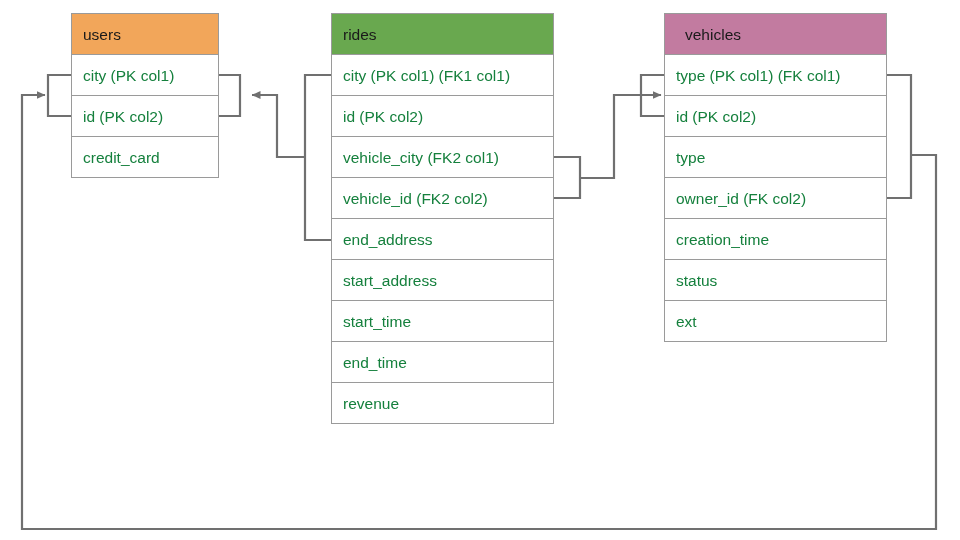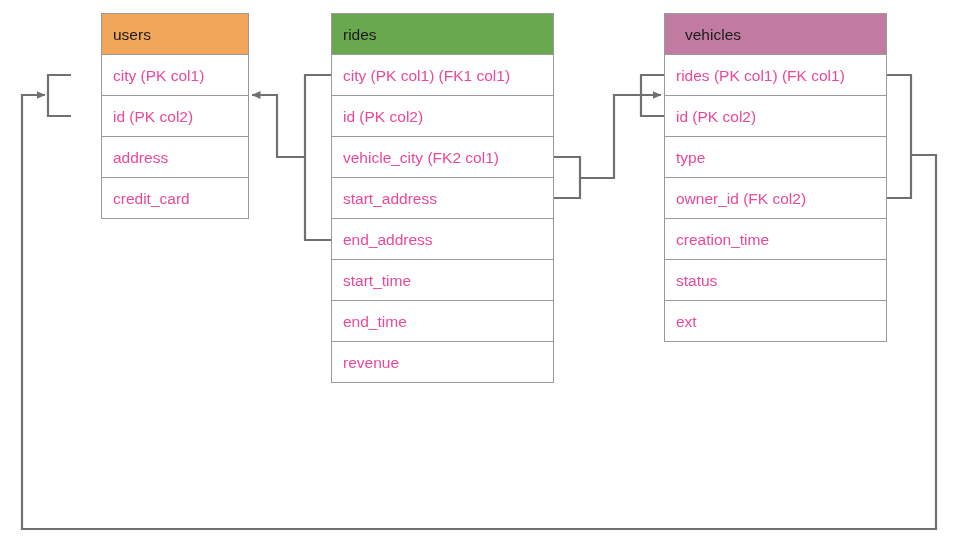--- a/index.html
+++ b/index.html
@@ -38,21 +38,21 @@
     border: 1px solid #9a9a9a;
     white-space: nowrap;
     overflow: hidden;
   }
   .entity-row {
     box-sizing: border-box;
     height: 41px;
     line-height: 41px;
     padding: 0 0 0 11px;
     font-size: 15.5px;
-    color: #ec4899;
+    color: #15803d;
     background: #ffffff;
     border: 1px solid #9a9a9a;
     border-top: none;
     white-space: nowrap;
     overflow: hidden;
   }
 </style>
 </head>
 <body>
 
@@ -81,49 +81,49 @@
 
       <path d="M 664 75 L 641 75 L 641 116 L 664 116"></path>
 
       <path d="M 887 75 L 911 75 L 911 198 L 887 198"></path>
 
       <path marker-end="url(#arrowhead)" d="M 911 155 L 936 155 L 936 529 L 22 529 L 22 95 L 45 95"></path>
 
     </g>
   </svg>
 
-  <div class="entity" style="left:71px; top:13px; width:148px;margin-left:30px;">
+  <div class="entity" style="left:71px; top:13px; width:148px;">
     <div class="entity-header" style="background:#F2A65A;">
       <span>users</span>
     </div>
     <div class="entity-row">city (PK col1)</div>
     <div class="entity-row">id (PK col2)</div>
-    <div class="entity-row">address</div>
     <div class="entity-row">credit_card</div>
   </div>
 
   <div class="entity" style="left:331px; top:13px; width:223px;">
     <div class="entity-header" style="background:#69A84F;">
       <span>rides</span>
     </div>
     <div class="entity-row">city (PK col1) (FK1 col1)</div>
     <div class="entity-row">id (PK col2)</div>
     <div class="entity-row">vehicle_city (FK2 col1)</div>
+    <div class="entity-row">vehicle_id (FK2 col2)</div>
+    <div class="entity-row">end_address</div>
     <div class="entity-row">start_address</div>
-    <div class="entity-row">end_address</div>
     <div class="entity-row">start_time</div>
     <div class="entity-row">end_time</div>
     <div class="entity-row">revenue</div>
   </div>
 
   <div class="entity" style="left:664px; top:13px; width:223px;">
     <div class="entity-header" style="background:#C27BA0;padding-left:20px;">
       <span>vehicles</span>
     </div>
-    <div class="entity-row">rides (PK col1) (FK col1)</div>
+    <div class="entity-row">type (PK col1) (FK col1)</div>
     <div class="entity-row">id (PK col2)</div>
     <div class="entity-row">type</div>
     <div class="entity-row">owner_id (FK col2)</div>
     <div class="entity-row">creation_time</div>
     <div class="entity-row">status</div>
     <div class="entity-row">ext</div>
   </div>
 
 </div>
 

